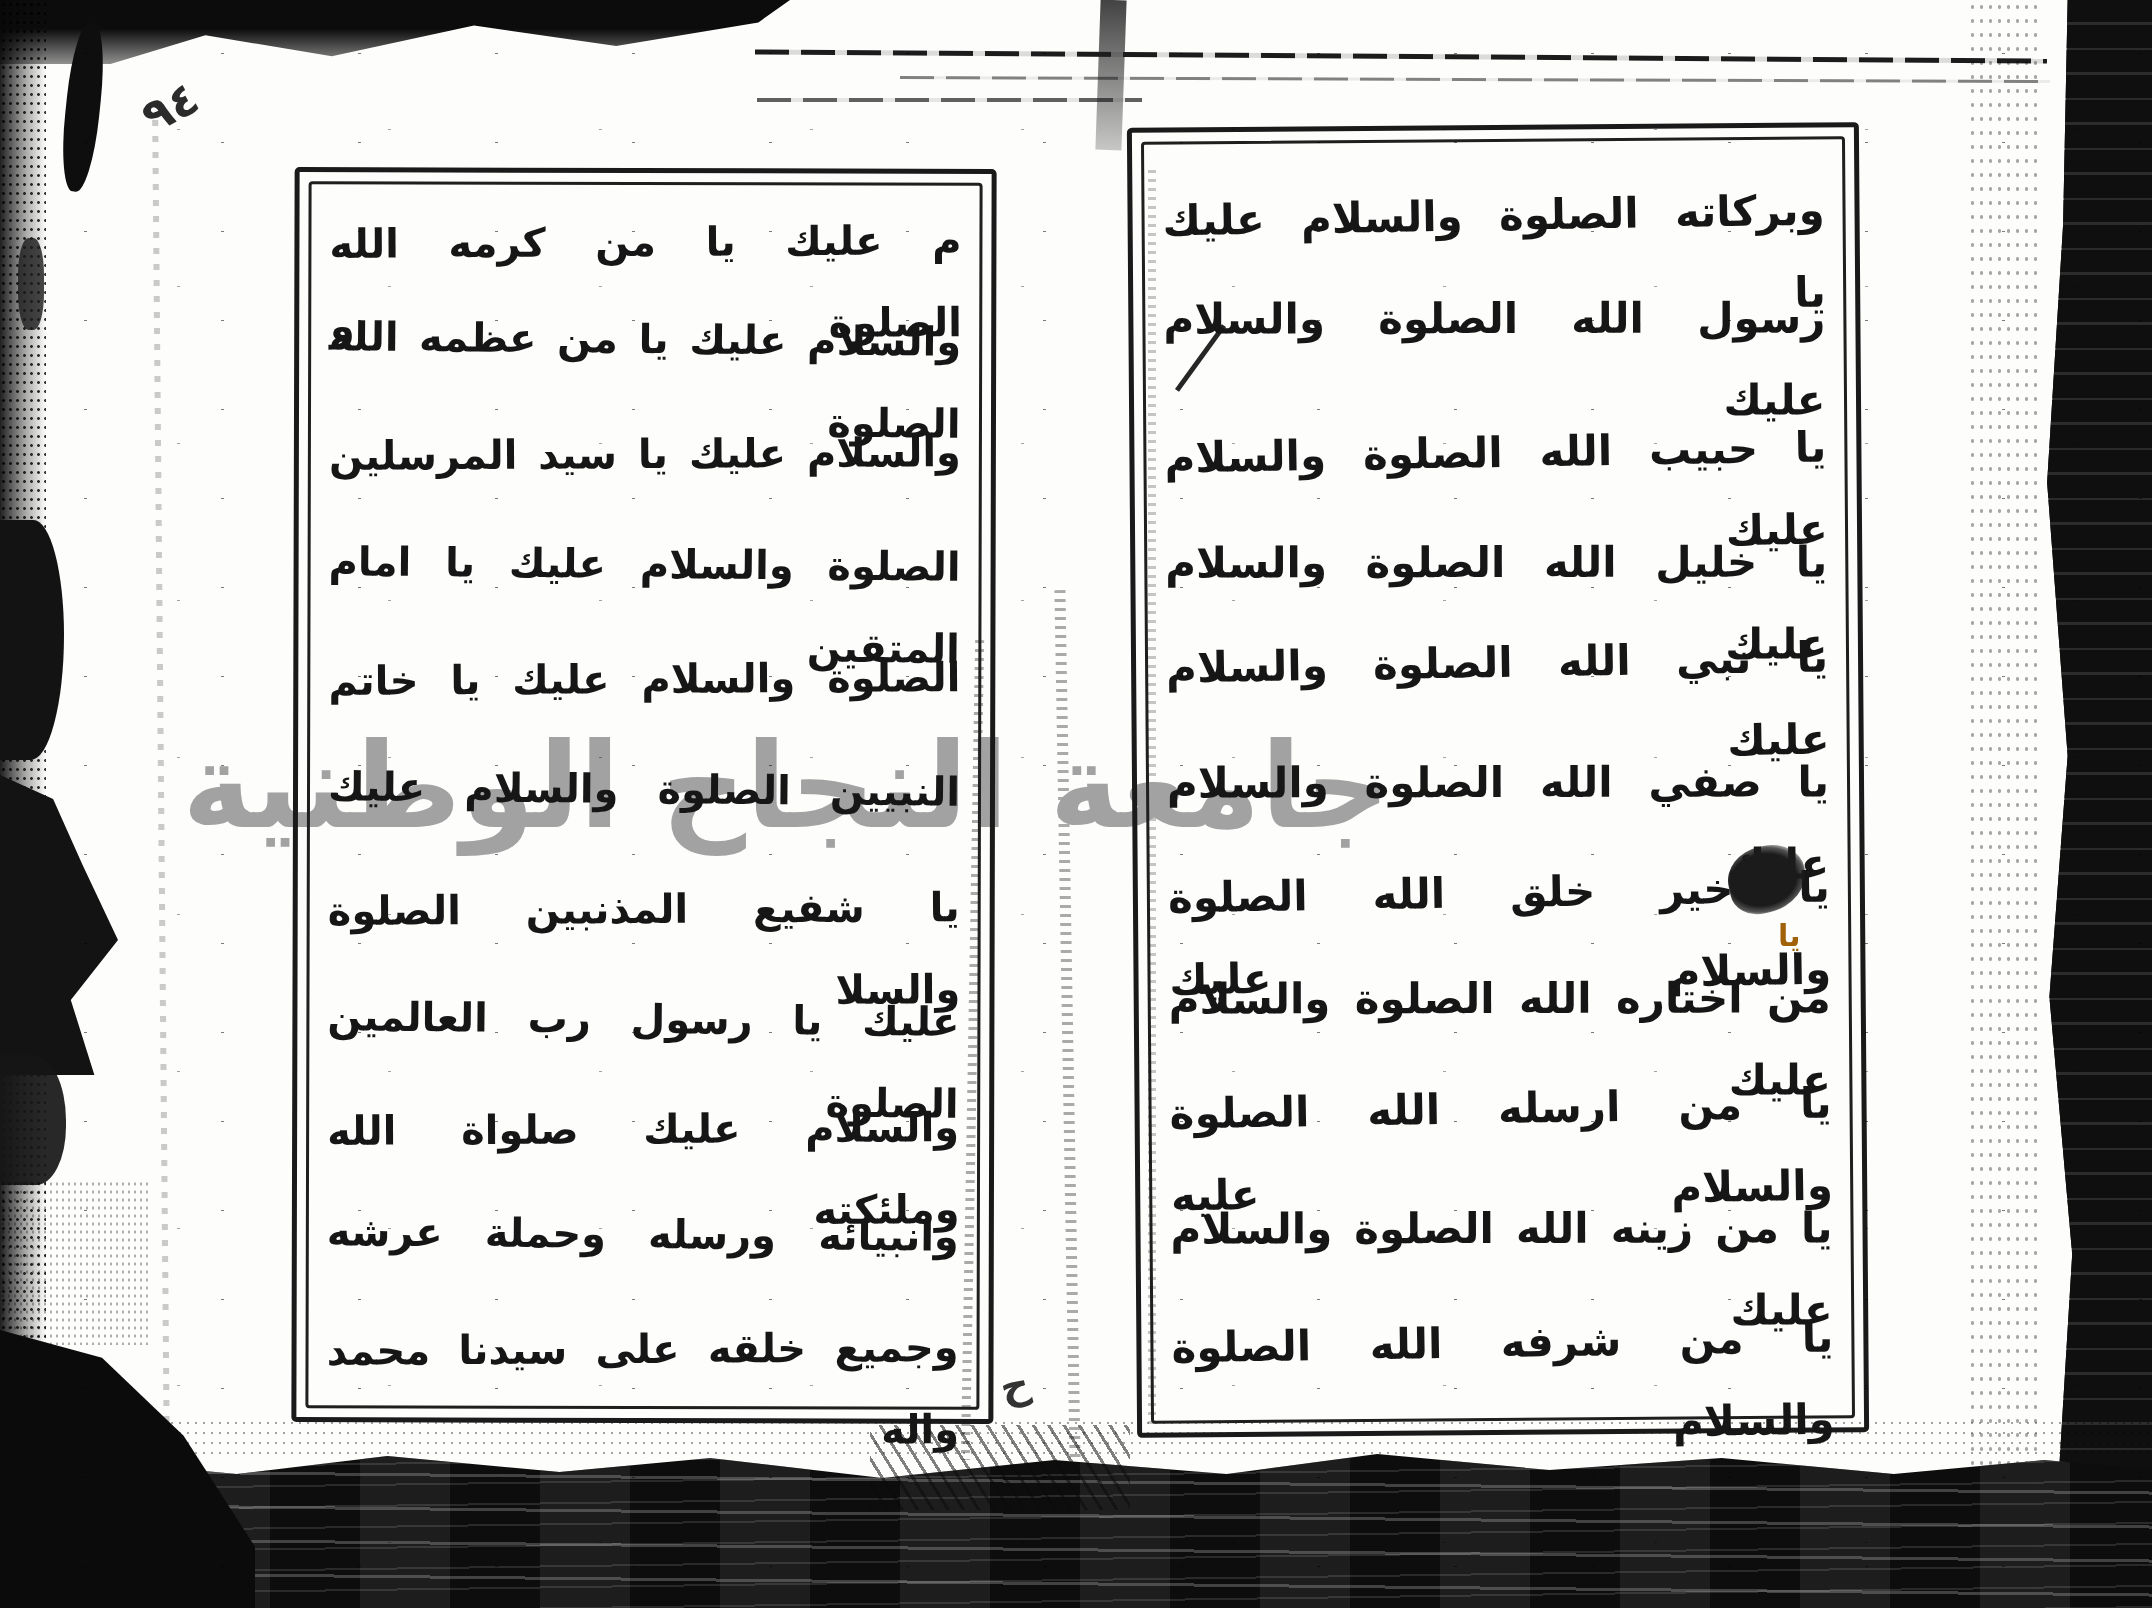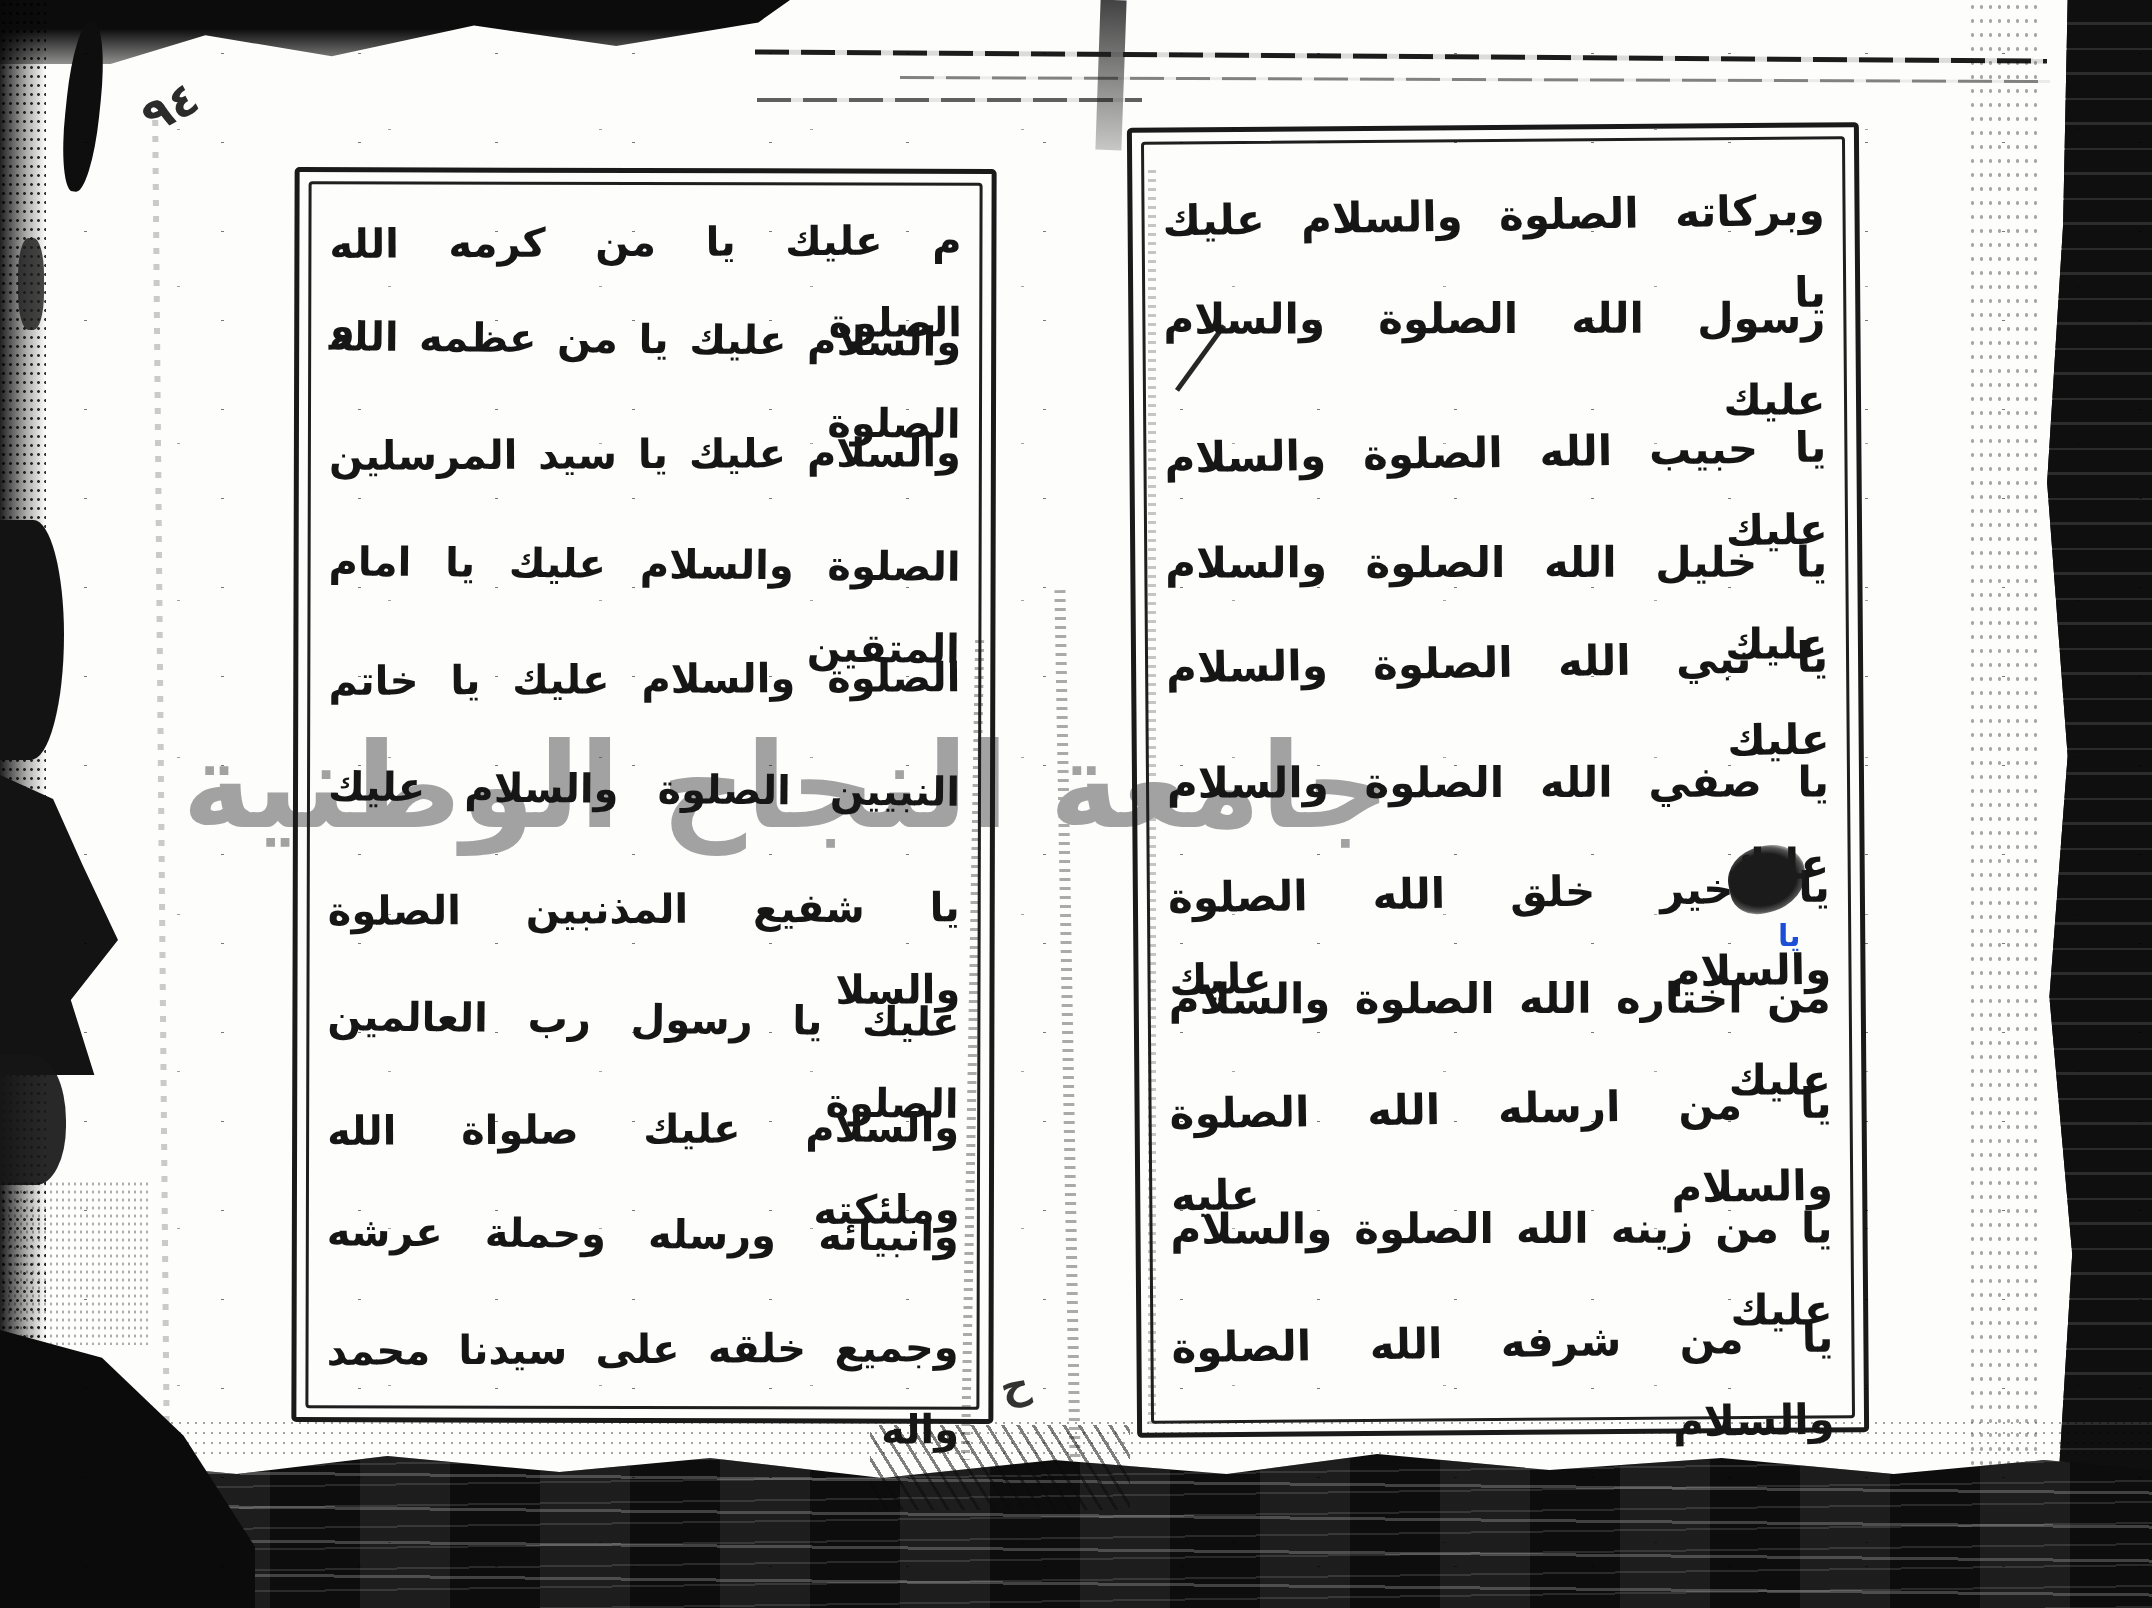--- a/index.html
+++ b/index.html
@@ -20,21 +20,21 @@
   }
   .frame-left .mline{font-size:40px;}
   .frame-right .mline{font-size:42px;}
   .mline:nth-child(odd){transform:rotate(0.35deg);}
   .mline:nth-child(even){transform:rotate(-0.5deg);}
   
   .page-num{position:absolute;left:142px;top:80px;font-size:46px;font-weight:bold;
     color:#2b2b2b;transform:rotate(-28deg);z-index:2;}
   .catchword{position:absolute;left:1000px;top:1362px;font-size:40px;color:#333;
     transform:rotate(-14deg);z-index:2;font-weight:bold;}
-  .interlinear{position:absolute;left:1778px;top:918px;font-size:30px;color:#1d4ed8;
+  .interlinear{position:absolute;left:1778px;top:918px;font-size:30px;color:#a16207;
     font-weight:bold;z-index:3;}
   .watermark{
     position:absolute;left:670px;top:706px;width:720px;height:170px;line-height:160px;
     direction:rtl;text-align:center;white-space:nowrap;
     font-size:118px;font-weight:bold;color:#a2a2a2;z-index:1;
   }
   
   .ink-blot{position:absolute;left:1728px;top:846px;width:78px;height:66px;z-index:3;
     background:radial-gradient(ellipse at 45% 50%, #1b1b1b 55%, rgba(27,27,27,.75) 68%, rgba(27,27,27,.2) 78%, transparent 86%);
     border-radius:52% 48% 60% 40%;transform:rotate(-12deg);}

